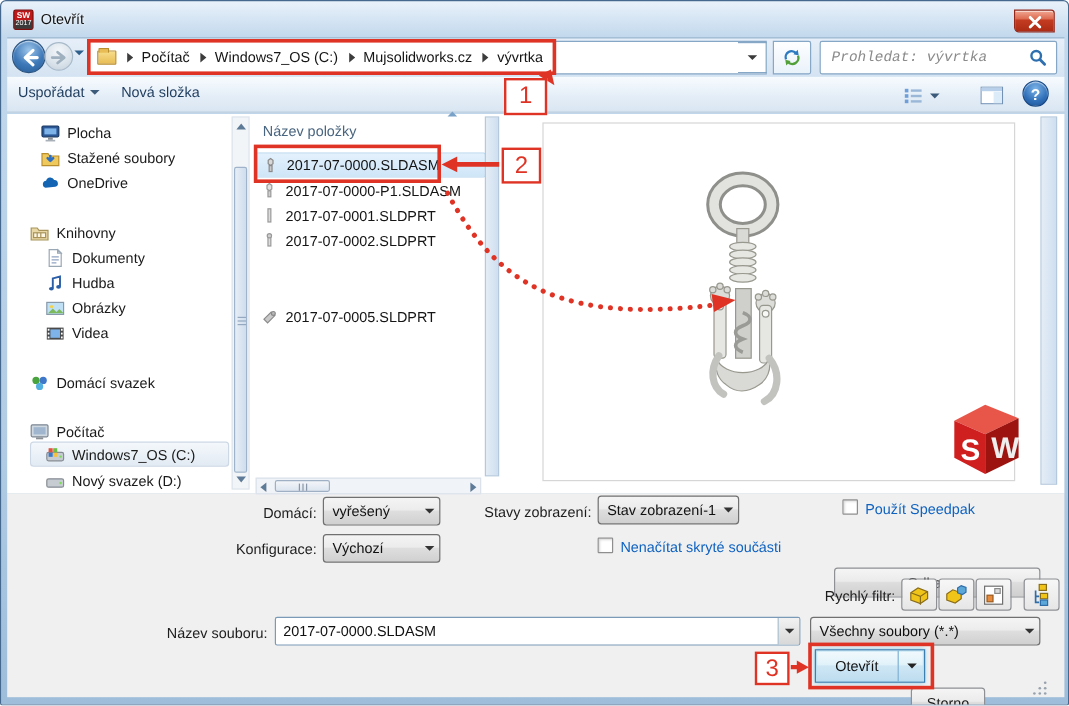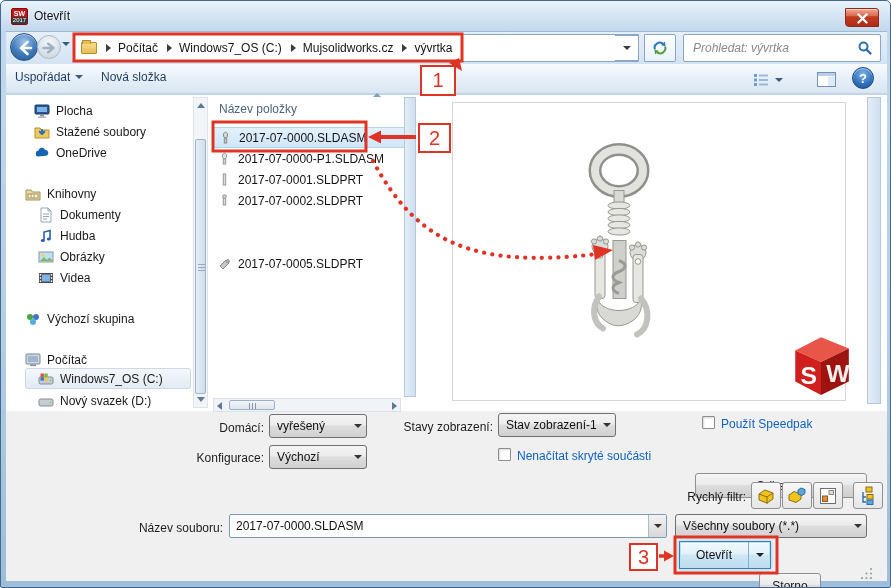--- a/index.html
+++ b/index.html
@@ -28,21 +28,21 @@
   .btn-fwd { left:36px; top:34px; width:24px; height:24px; background:radial-gradient(circle at 50% 30%, #f3f7fa, #d9e2ea 60%, #c2cfda); border:1px solid #a9bac9; }
   .addr-chevron { left:61px; top:41px; }
   .address-bar { left:72px; top:33px; width:566px; height:28px; background:#fff; border:1px solid #86a7c5; border-radius:2px 0 0 2px; display:flex; align-items:center; }
   .folder-ico { width:16px; height:12px; margin-left:7px; background:linear-gradient(#f7dd8a,#e8bd55); border:1px solid #b98f2e; border-radius:1px; position:relative; }
   .folder-ico:before { content:""; position:absolute; left:0; top:-3px; width:7px; height:3px; background:#e8bd55; border:1px solid #b98f2e; border-bottom:none; border-radius:1px 1px 0 0; }
   .crumb-sep { width:0; height:0; border-top:4px solid transparent; border-bottom:4px solid transparent; border-left:5px solid #3c3c3c; margin:0 7px 0 9px; }
   .crumb { font-size:12px; color:#151515; white-space:nowrap; }
   .addr-dd { left:614px; top:34px; width:24px; height:26px; background:#fff; border:1px solid #86a7c5; border-left:none; display:flex; align-items:center; justify-content:center; }
   .refresh-btn { left:643px; top:33px; width:32px; height:28px; background:linear-gradient(#fdfeff,#eaf2fa); border:1px solid #86a7c5; border-radius:0 2px 2px 0; display:flex; align-items:center; justify-content:center; }
   .search-box { left:682px; top:33px; width:198px; height:28px; background:#fff; border:1px solid #86a7c5; border-radius:2px; display:flex; align-items:center; }
-  .search-box input { flex:1; border:none; outline:none; font-family:Liberation Sans, sans-serif; font-size:12px; padding-left:9px; background:transparent; }
+  .search-box input { flex:1; border:none; outline:none; font-family:Liberation Mono, monospace; font-size:12px; padding-left:9px; background:transparent; }
   .search-box input::placeholder { color:#8a8a8a; font-style:italic; }
   
   .tb-text { font-size:12px; color:#1e3c5e; display:flex; align-items:center; gap:5px; }
   .tri-down { width:0; height:0; border-left:4px solid transparent; border-right:4px solid transparent; border-top:4px solid #3c5a7a; }
   .views-btn { left:744px; top:67px; width:46px; height:23px; display:flex; align-items:center; gap:6px; justify-content:center; }
   .pane-btn { left:812px; top:67px; width:26px; height:23px; display:flex; align-items:center; justify-content:center; }
   .help-btn { left:851px; top:66px; width:24px; height:24px; }
   .help-circle { width:22px; height:22px; border-radius:50%; background:radial-gradient(circle at 50% 30%, #7db4e8, #2f6fb8 60%, #1c4f90); border:1px solid #1a4a86; color:#fff; font-weight:bold; font-size:13px; text-align:center; line-height:21px; box-shadow:inset 0 1px 1px rgba(255,255,255,.6); }
   
   .sb-item { position:absolute; display:flex; align-items:center; gap:6px; height:21px; font-size:12px; color:#1a1a1a; white-space:nowrap; }
@@ -249,21 +249,21 @@
       </svg>
     <span>Videa</span>
   </div>
 
   <div class="sb-item" style="left:24px; top:307px;">
     <svg class="icon16" viewBox="0 0 16 16">
         <circle cx="5" cy="6" r="3" fill="#4aa43e"></circle>
         <circle cx="11" cy="6" r="3" fill="#3f78c8"></circle>
         <circle cx="8" cy="11" r="3" fill="#52b0e0"></circle>
       </svg>
-    <span>Výchozí skupina</span>
+    <span>Domácí svazek</span>
   </div>
 
   <div class="sb-item" style="left:24px; top:348px;">
     <svg class="icon16" viewBox="0 0 16 16">
         <rect x="1" y="2" width="14" height="10" rx="1" fill="#cfd8e0" stroke="#7c8794"></rect>
         <rect x="3" y="4" width="10" height="6" fill="#9fb6ce"></rect>
         <rect x="5" y="12.5" width="6" height="1.6" fill="#8a9096"></rect>
       </svg>
     <span>Počítač</span>
   </div>

